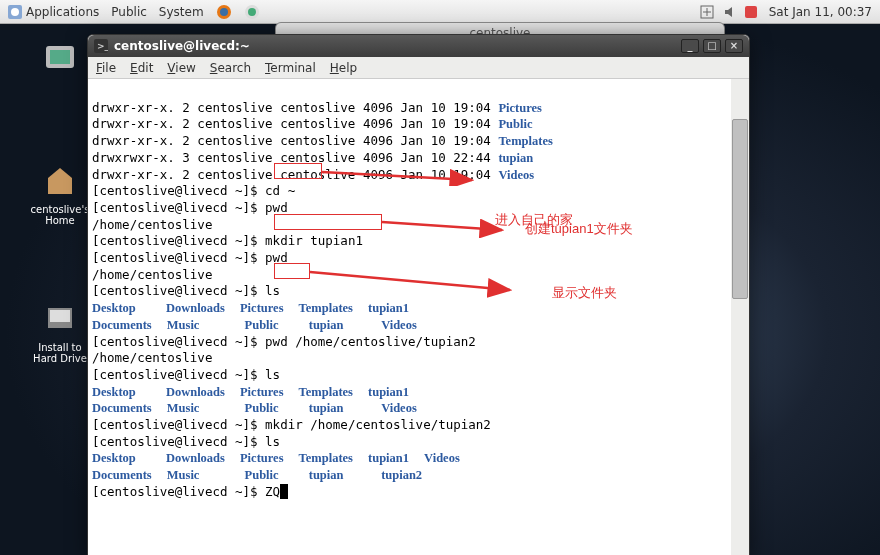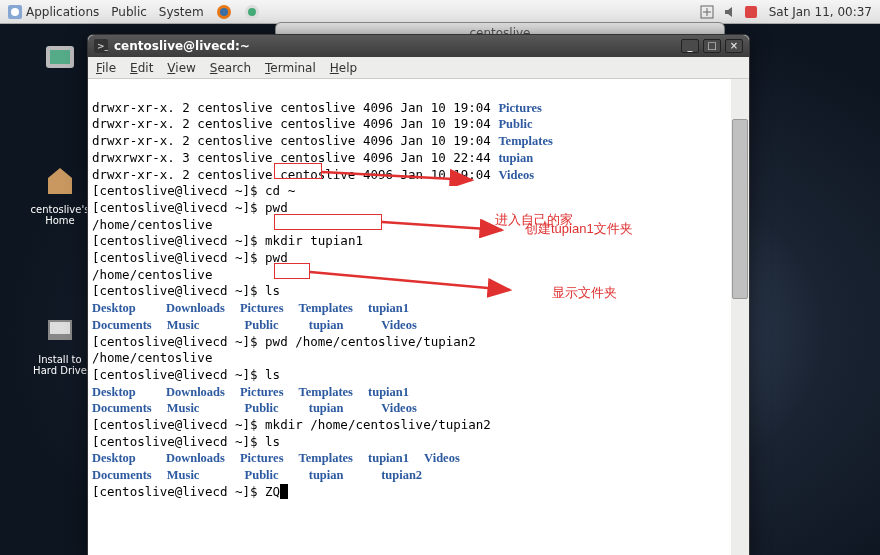--- a/index.html
+++ b/index.html
@@ -139,21 +139,21 @@
       <rect x="6" y="6" width="28" height="22" rx="3" fill="#bbb"></rect>
       <rect x="10" y="10" width="20" height="14" fill="#5a8"></rect>
     </svg>
 </div>
 <div class="desktop-icon" style="left:30px; top:160px;">
   <svg class="ico">
       <path d="M8 18 L20 8 L32 18 L32 34 L8 34 Z" fill="#c89860"></path>
     </svg>
   <span>centoslive's Home</span>
 </div>
-<div class="desktop-icon" style="left:30px; top:310px;">
+<div class="desktop-icon" style="left:30px; top:298px;">
   <svg class="ico">
       <rect x="8" y="10" width="24" height="20" fill="#888"></rect>
       <rect x="10" y="12" width="20" height="12" fill="#ddd"></rect>
     </svg>
   <span>Install to Hard Drive</span>
 </div>
 
 <div class="bg-window">
   <span>centoslive</span>
 </div>

